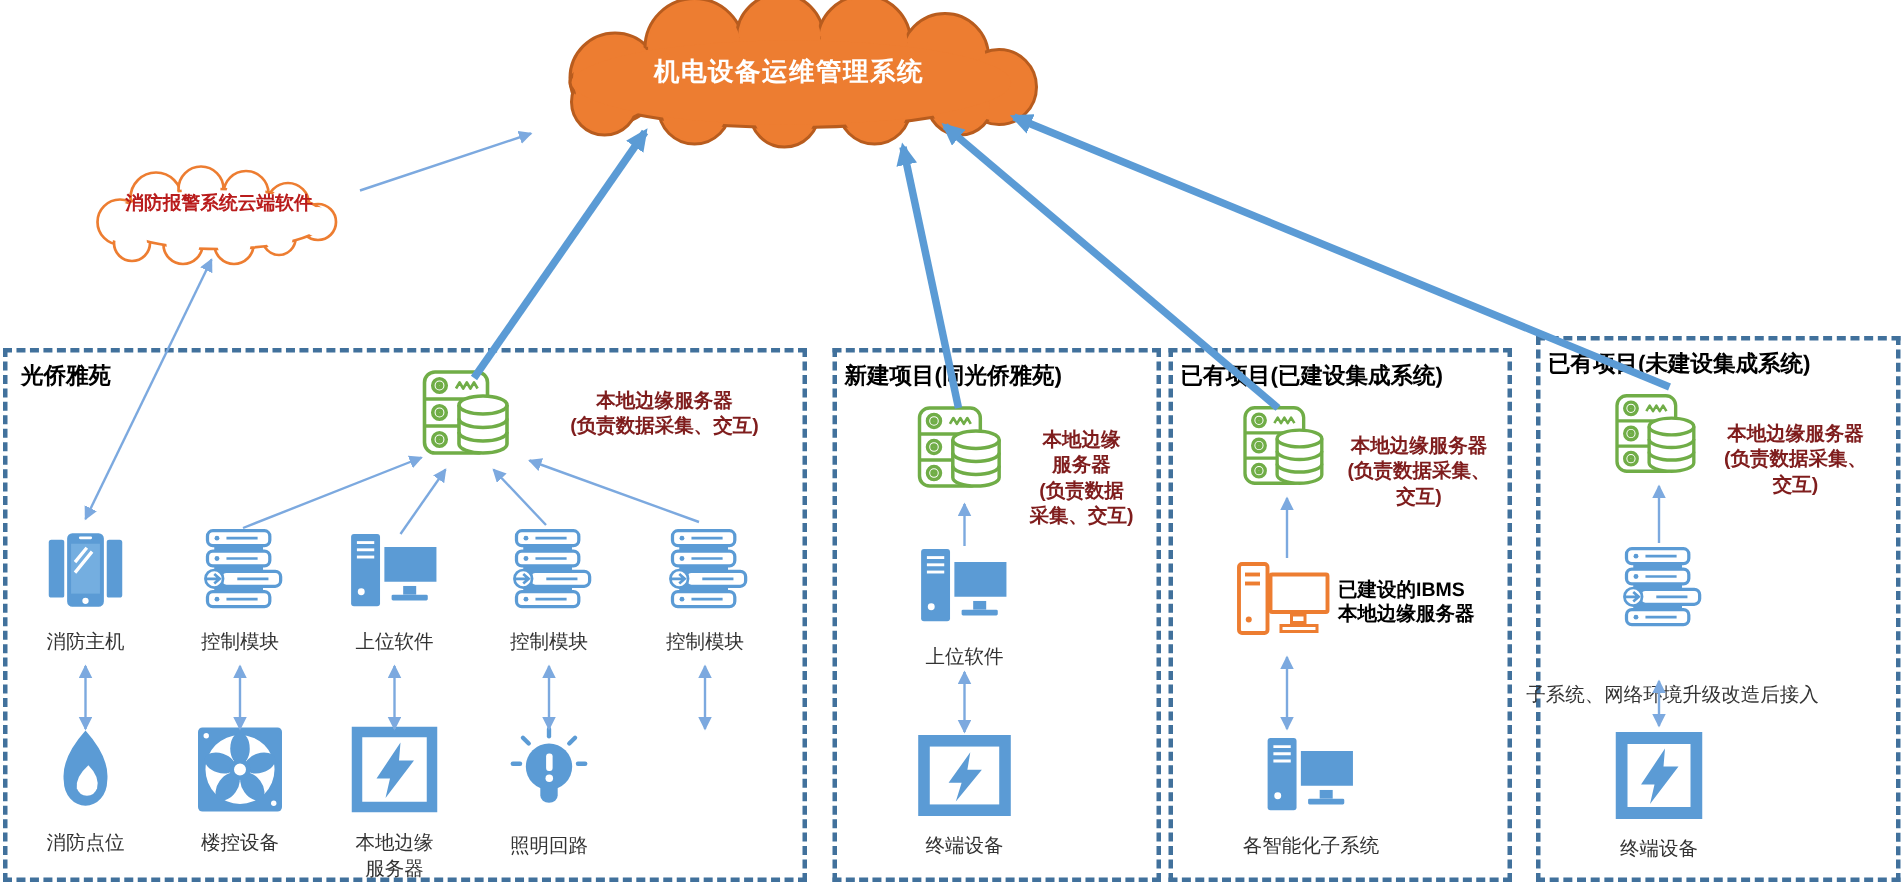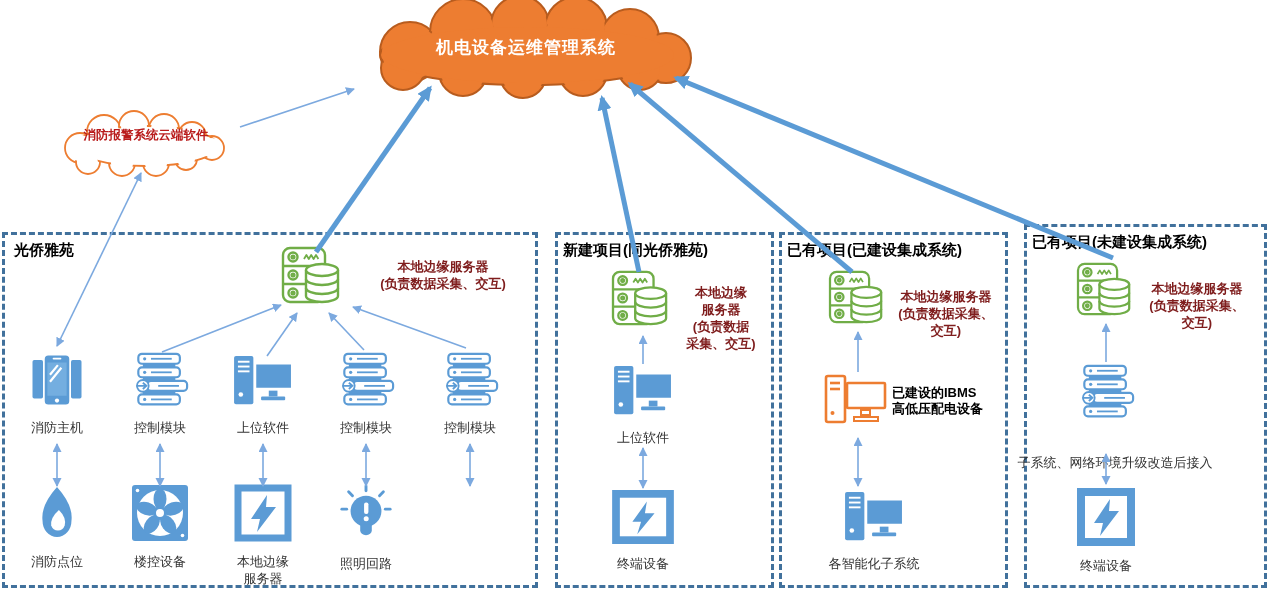--- a/index.html
+++ b/index.html
@@ -384,21 +384,21 @@
       <rect x="2" y="2" width="19" height="46" rx="2"></rect>
       <line x1="6" y1="9" x2="16" y2="9"></line>
         <line x1="6" y1="15" x2="16" y2="15"></line>
       <rect x="23" y="9" width="38" height="25" rx="1"></rect>
       <rect x="37" y="36" width="9" height="5" stroke-width="2"></rect>
       <rect x="30" y="43" width="24" height="4" stroke-width="2"></rect>
     </g>
     <circle cx="8.5" cy="39" r="2" fill="#ED7D31"></circle>
   </svg>
   <div class="caption-black" style="left:892px;top:385px;width:112px;">已建设的IBMS
-高低压配电设备</div>
+本地边缘服务器</div>
 
   <div class="cell" style="left:808px;top:490px;width:100px;margin-left:16px;">
     <svg width="62" height="54" viewBox="0 0 64 56">
       <g fill="#5B9BD5">
         <rect x="2" y="2" width="20" height="50" rx="2"></rect>
         <rect x="24" y="10" width="38" height="26" rx="1" stroke="#fff" stroke-width="2"></rect>
         <rect x="38" y="38" width="9" height="6"></rect>
         <rect x="30" y="44" width="25" height="4" rx="1"></rect>
       </g>
       <g stroke="#fff" stroke-width="2">

